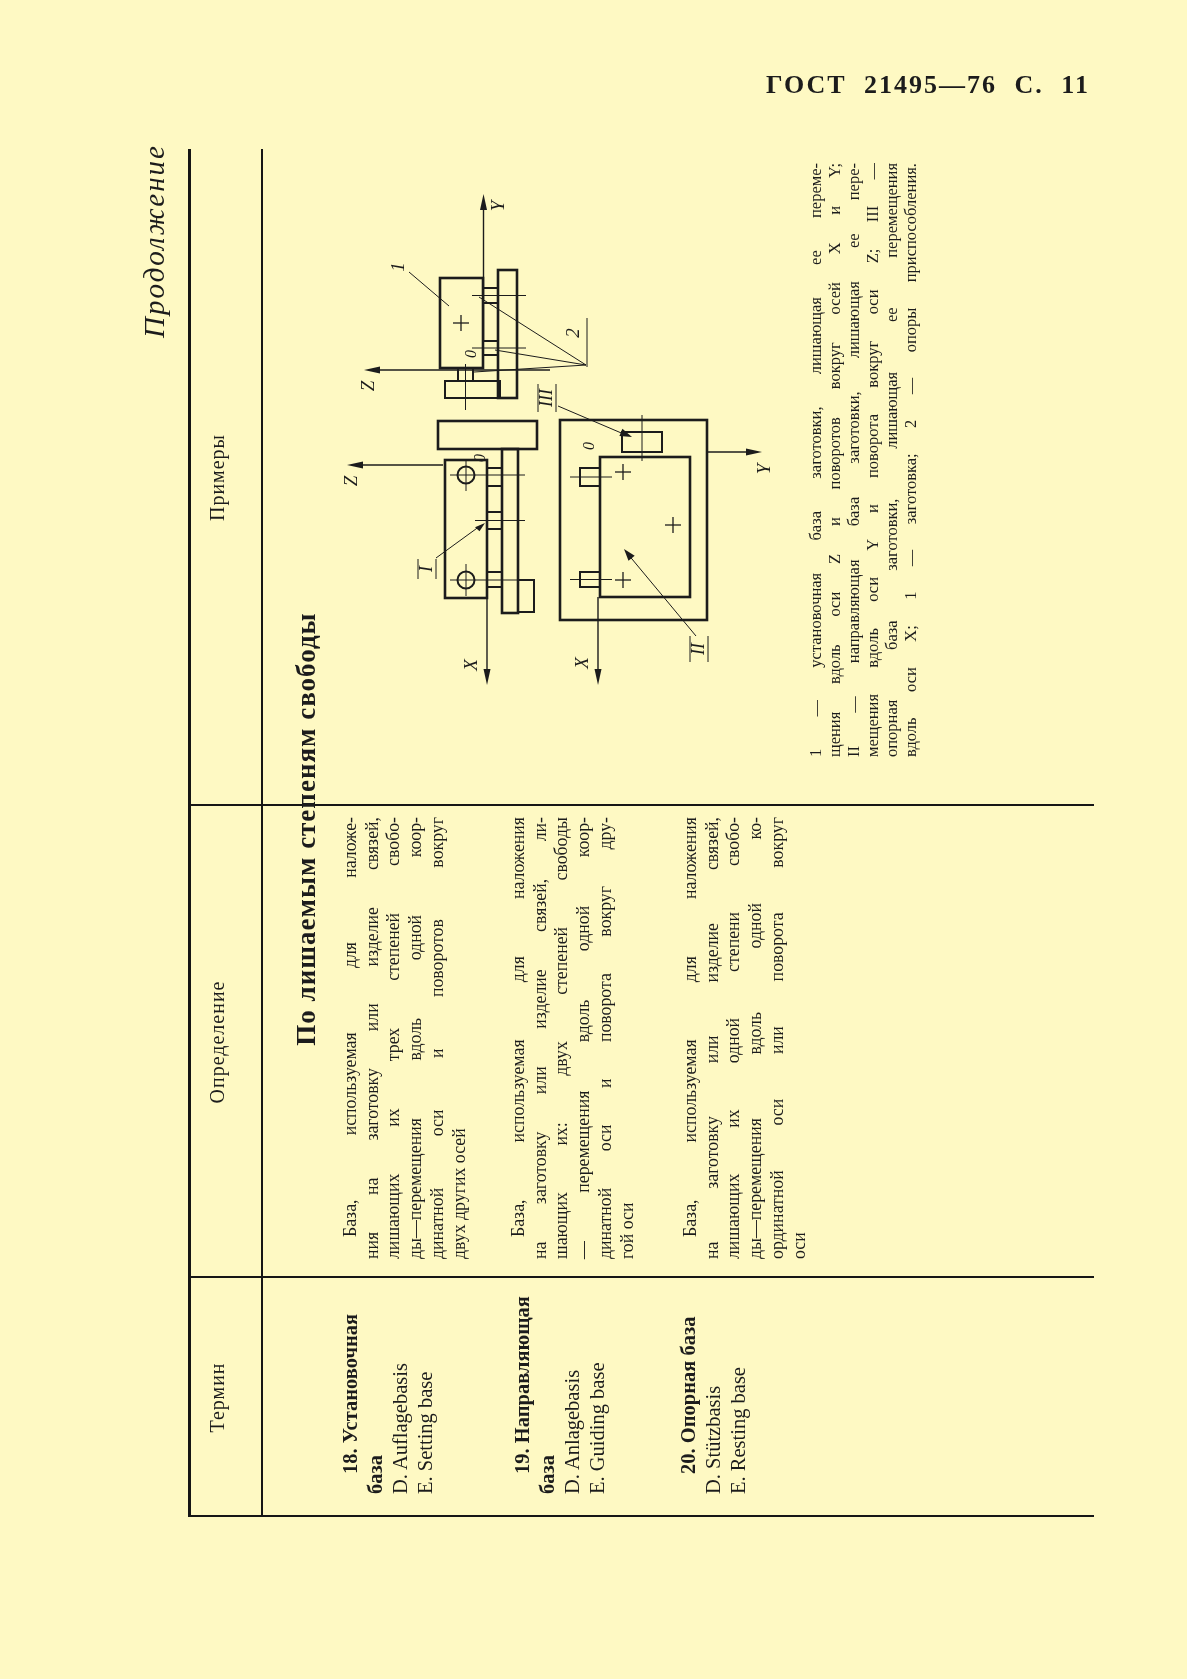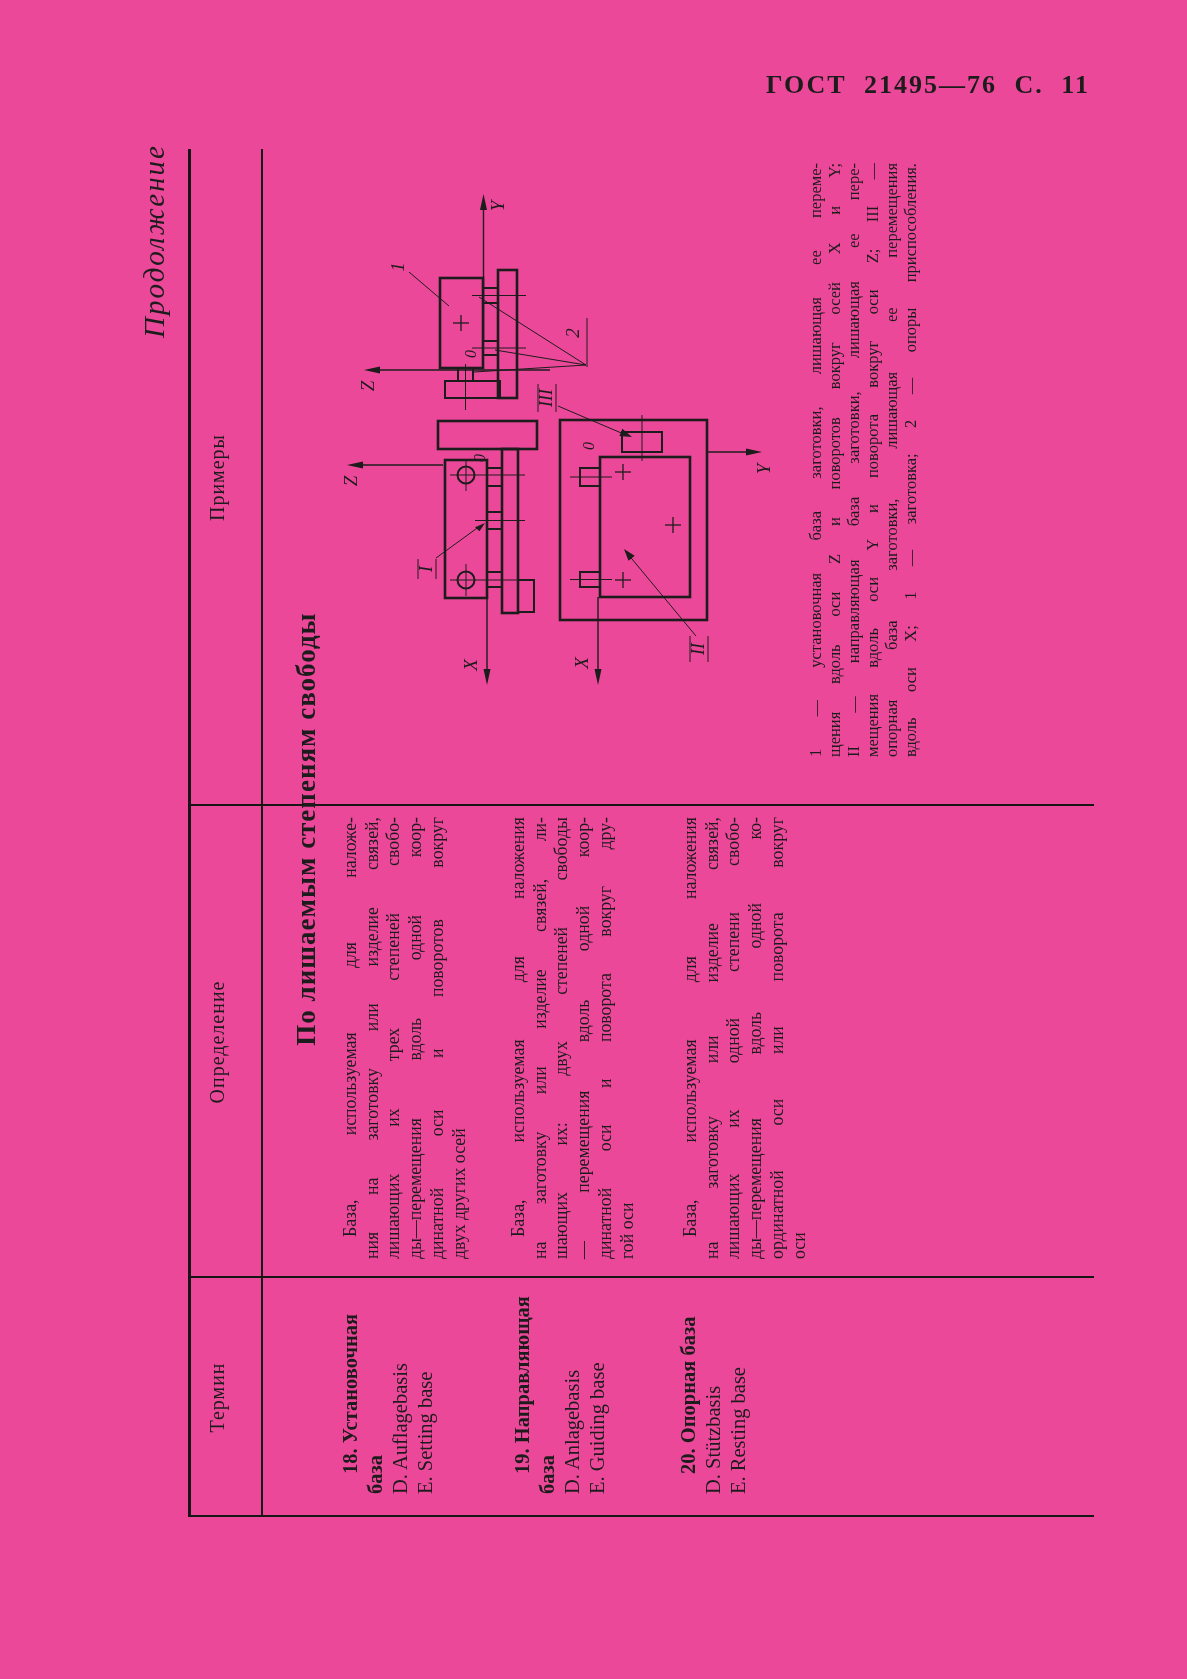--- a/index.html
+++ b/index.html
@@ -1,16 +1,16 @@
 <!DOCTYPE html>
 <html><head>
 <meta charset="utf-8">
 <style>
   html,body{margin:0;padding:0;background:#e8e8e8;}
-  #screen{position:relative;width:1187px;height:1679px;background:#ec4899;overflow:hidden;
+  #screen{position:relative;width:1187px;height:1679px;background:#fef9c3;overflow:hidden;
           font-family:"Liberation Serif","DejaVu Serif",serif;color:#1c1c1c;}
   
   #gost-header{position:absolute;top:70px;left:766px;font-size:26px;font-weight:bold;
                letter-spacing:2px;word-spacing:9px;white-space:nowrap;}
   
   #reading{position:absolute;top:0;left:0;width:1679px;height:1187px;
            transform-origin:0 0;transform:rotate(-90deg) translateX(-1679px);}
   .abs{position:absolute;}
   #continuation{left:1160px;top:138px;width:375px;text-align:right;font-style:italic;
                 font-size:29px;letter-spacing:2px;}

